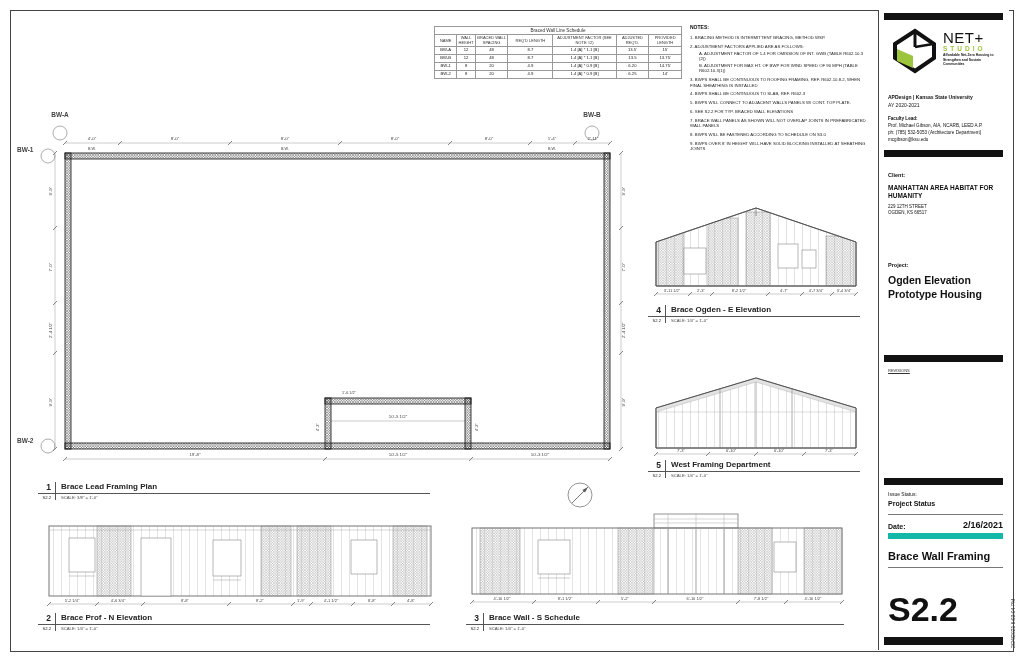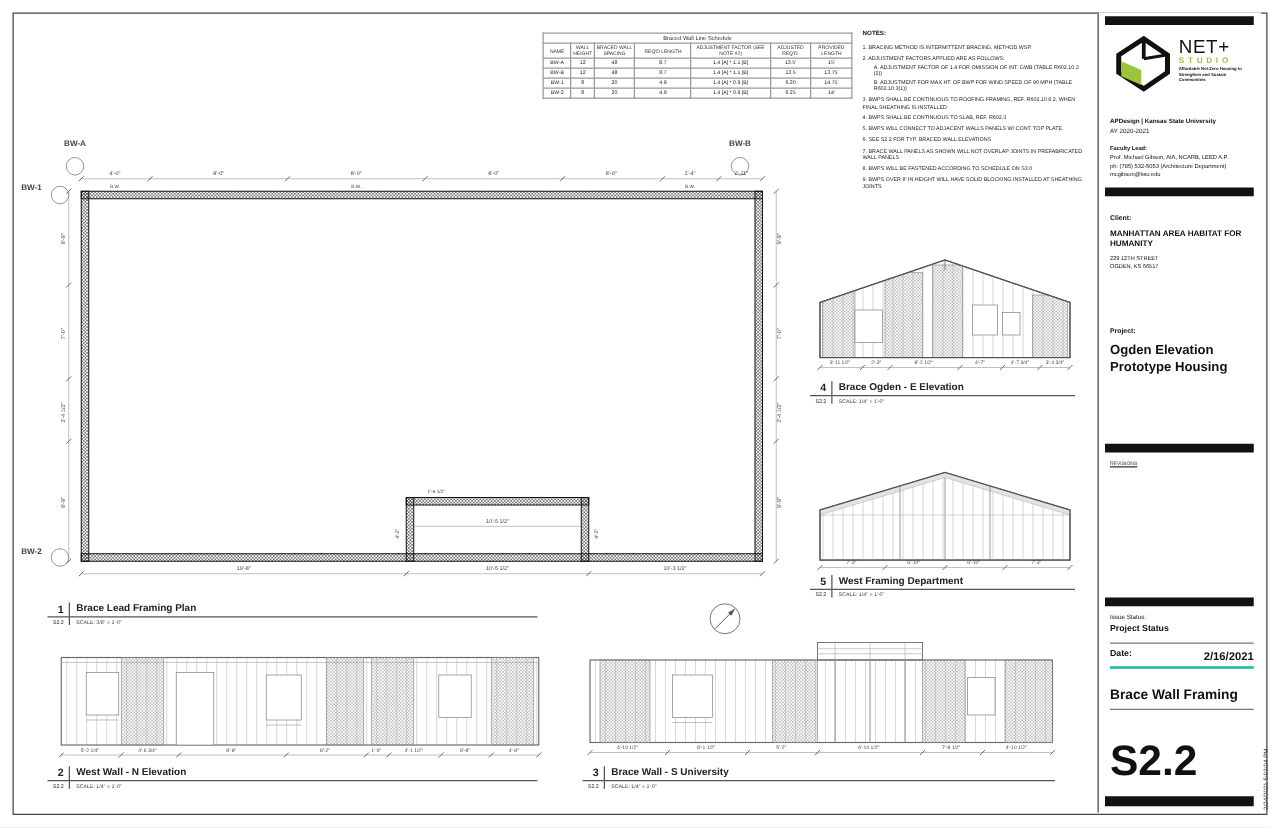--- a/index.html
+++ b/index.html
@@ -40,22 +40,22 @@
   .org{font-size:5px;font-weight:bold}
   .yr{font-size:5px}
   .fac{font-size:4.6px;line-height:1.35}
   .lab6{font-size:5.5px;font-weight:bold}
   .cname{font-size:6.5px;font-weight:bold;line-height:1.25}
   .caddr{font-size:4.5px;line-height:1.35}
   .pname{font-size:10.5px;font-weight:bold;line-height:1.3}
   .rev{font-size:4px;text-decoration:underline;color:#333}
   .is-lab{font-size:5px}
   .is-val{font-size:7px;font-weight:bold}
-  .date-row{display:flex;justify-content:space-between;align-items:flex-start;
-            border-bottom:2px solid #14b8a6;padding-bottom:3px}
+  .date-row{display:flex;justify-content:space-between;align-items:flex-end;
+            border-bottom:6px solid #14b8a6;padding-bottom:3px}
   .date-lab{font-size:7px;font-weight:bold}
   .date-val{font-size:9px;font-weight:bold}
   .sh-title{font-size:11px;font-weight:bold}
   .sh-num{font-size:34px;font-weight:bold;letter-spacing:0px}
   #timestamp{position:absolute;left:1010px;top:648px;transform:rotate(-90deg);
              transform-origin:0 0;font-size:5px;color:#333;white-space:nowrap}
 
   svg text{font-family:"Liberation Sans",sans-serif;fill:#444}
 </style>
 </head>
@@ -262,28 +262,28 @@
 
   <div class="abs vpt" style="left:648px;top:460px;width:212px">
     <div class="num">5</div>
     <div class="ttl">West Framing Department</div>
     <div class="ref">S2.2</div>
     <div class="scl">SCALE:  1/4" = 1'-0"</div>
   </div>
 
   <div class="abs vpt" style="left:38px;top:613px;width:392px">
     <div class="num">2</div>
-    <div class="ttl">West Wall - N Elevation</div>
+    <div class="ttl">Brace Prof - N Elevation</div>
     <div class="ref">S2.2</div>
     <div class="scl">SCALE:  1/4" = 1'-0"</div>
   </div>
 
   <div class="abs vpt" style="left:466px;top:613px;width:378px">
     <div class="num">3</div>
-    <div class="ttl">Brace Wall - S University</div>
+    <div class="ttl">Brace Wall - S Schedule</div>
     <div class="ref">S2.2</div>
     <div class="scl">SCALE:  1/4" = 1'-0"</div>
   </div>
 
   <div class="abs" style="left:650px;top:192px;width:212px;height:112px">
     <svg width="212" height="112" viewBox="0 0 212 112">
       <defs>
         <pattern id="studsE" width="8" height="10" patternUnits="userSpaceOnUse">
             <line x1="0.4" y1="0" x2="0.4" y2="10" stroke="#c9c9c9" stroke-width="0.6"></line>
           </pattern>

